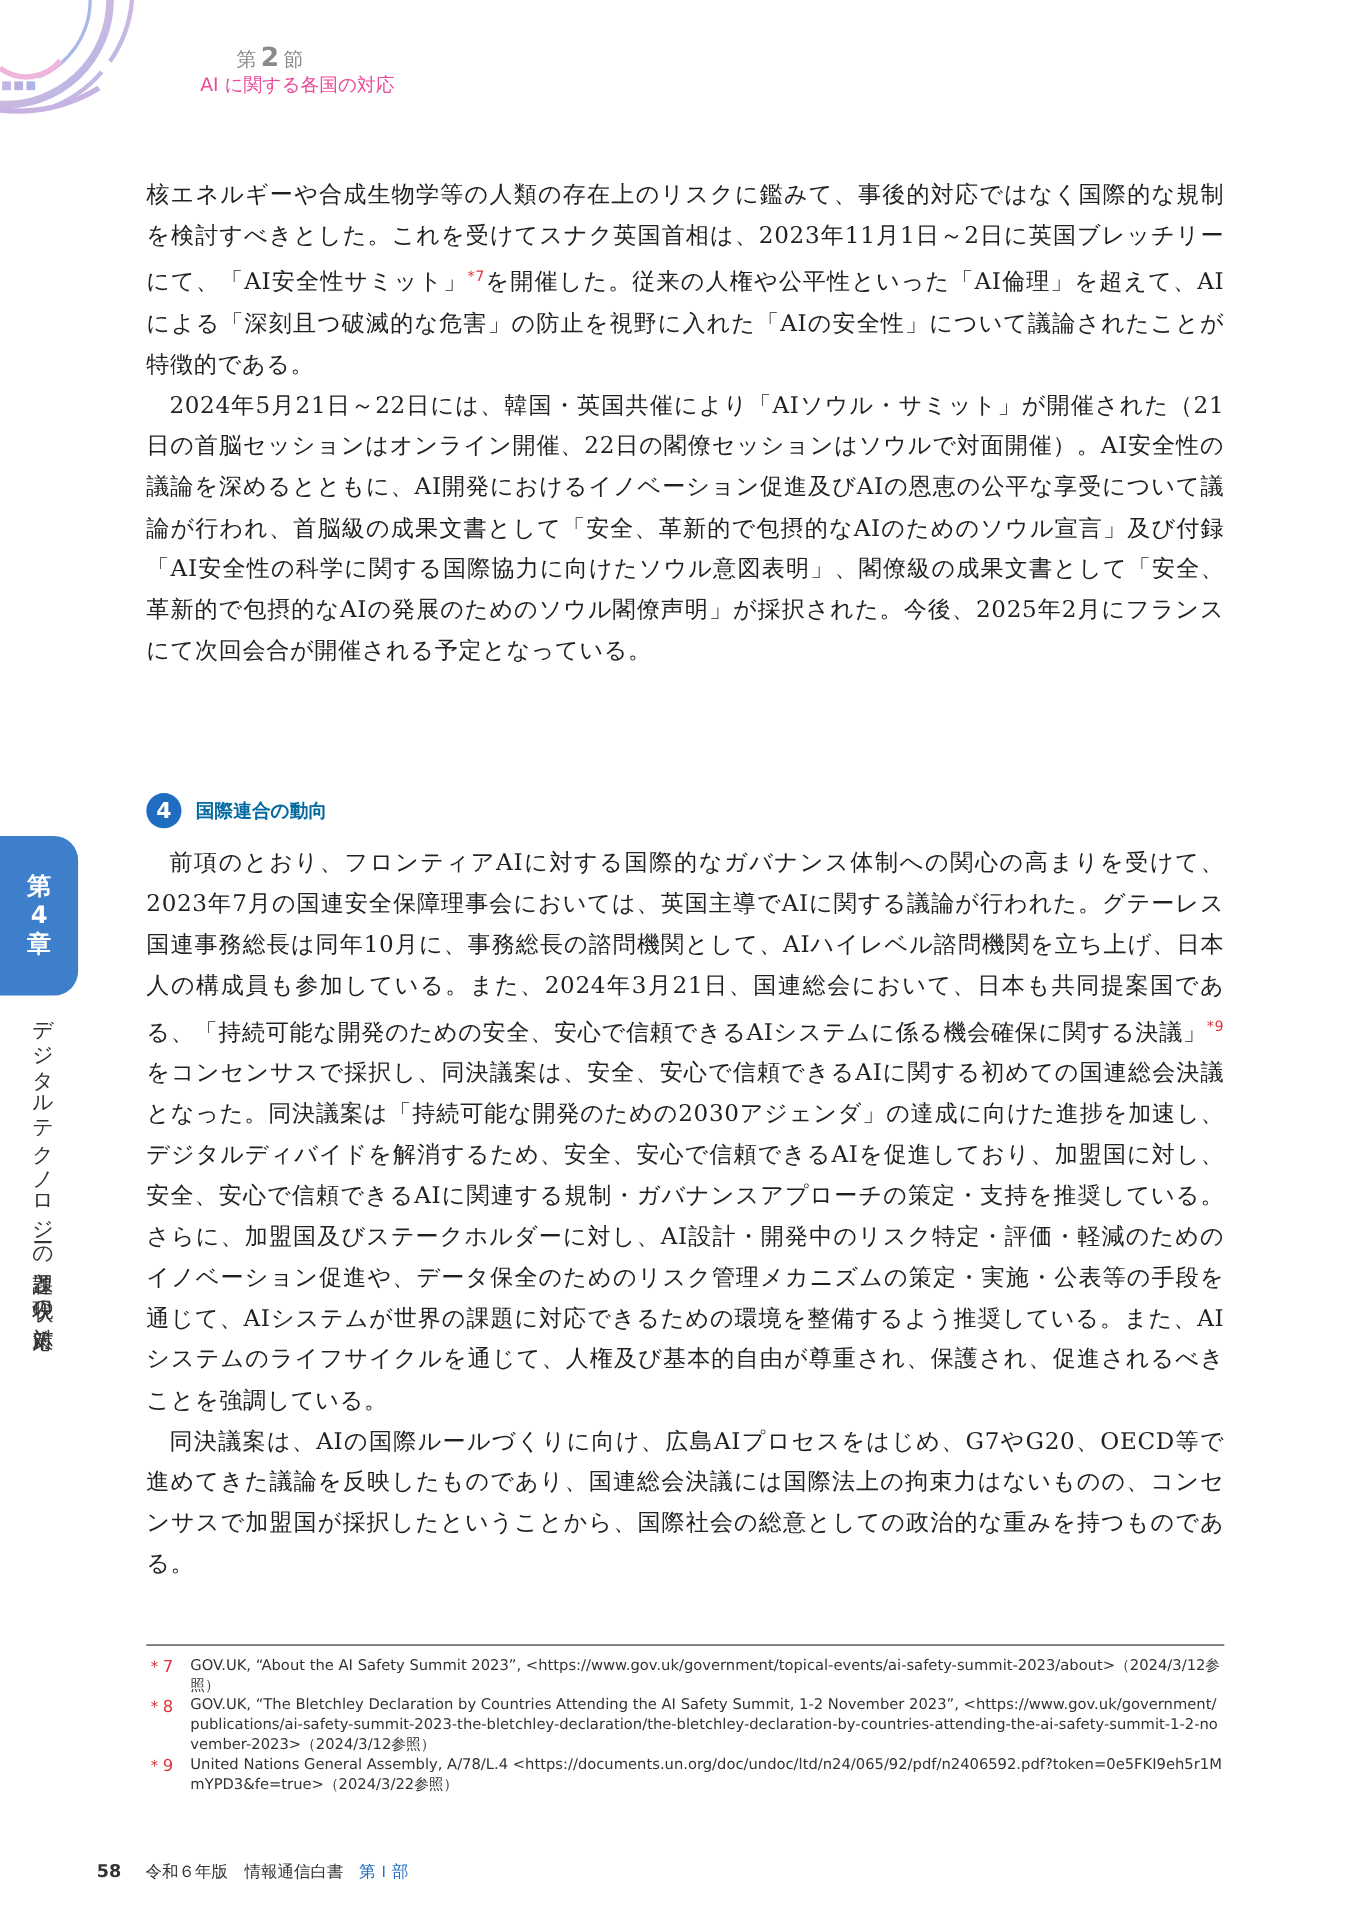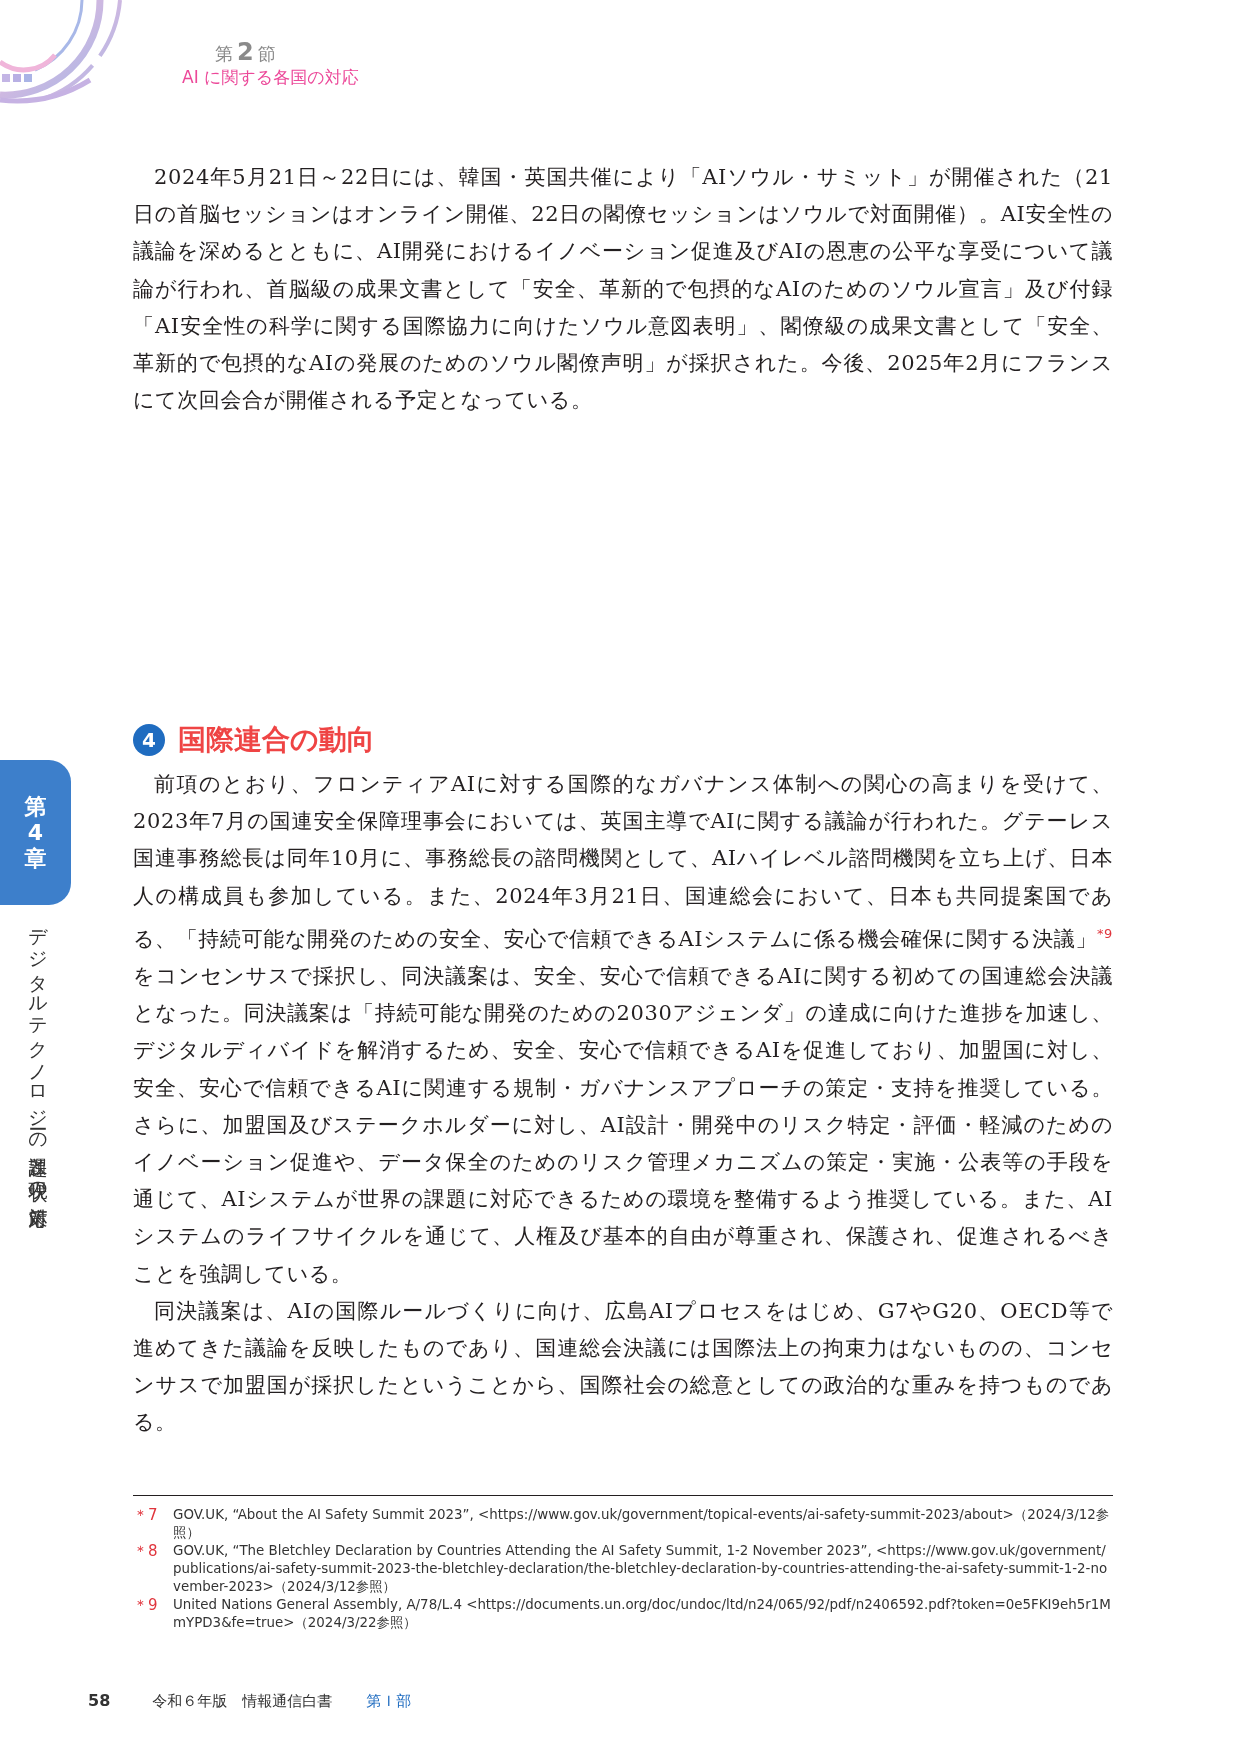--- a/index.html
+++ b/index.html
@@ -15,38 +15,38 @@
   .body-text { position:absolute; left:133px; width:980px; font-size:21px; line-height:37.2px;
                letter-spacing:0.6px; text-align:justify; }
   .body-text p { margin:0; }
   .indent { text-indent:1em; }
   sup.ref { color:#e0343c; font-size:13px; vertical-align:8px; font-family:"DejaVu Sans","Liberation Sans",sans-serif; }
 
   .heading { position:absolute; left:133px; top:721px; display:flex; align-items:center;
              font-family:"DejaVu Sans","Liberation Sans",sans-serif; }
   .heading .badge { width:32px; height:32px; border-radius:50%; background:#1f6cc0; color:#fff;
                     font-weight:bold; font-size:20px; display:flex; align-items:center; justify-content:center; }
-  .heading .title { font-size:28px; font-weight:bold; margin-left:13px; color:#ef4444; }
+  .heading .title { font-size:17px; font-weight:bold; margin-left:13px; color:#0369a1; }
 
   .chapter-tab { position:absolute; left:0; top:760px; width:71px; height:145px; background:#3d7fcb;
                  border-radius:0 22px 22px 0; color:#fff; font-family:"DejaVu Sans","Liberation Sans",sans-serif;
                  display:flex; flex-direction:column; align-items:center; justify-content:center; font-size:22px;
                  font-weight:bold; line-height:26px; }
   .chapter-side { position:absolute; left:26px; top:915px; writing-mode:vertical-rl; font-size:19px;
                   letter-spacing:1px; color:#333; font-family:"DejaVu Sans","Liberation Sans",sans-serif; }
 
   .fn-rule { position:absolute; left:133px; top:1495px; width:980px; height:1px; background:#231f20; }
   .footnotes { position:absolute; left:133px; top:1506px; width:980px; font-family:"DejaVu Sans","Liberation Sans",sans-serif;
                font-size:13.4px; line-height:18px; color:#333; }
   .fn { display:flex; }
   .fn .mark { color:#e0343c; width:40px; flex:none; font-size:15px; }
   .fn .txt { flex:1; word-break:break-all; }
 
   .footer { position:absolute; left:88px; top:1691px; font-family:"DejaVu Sans","Liberation Sans",sans-serif;
-            font-size:15px; display:flex; align-items:baseline; color:#333;gap:20px; }
+            font-size:15px; display:flex; align-items:baseline; color:#333; }
   .footer .page { font-weight:bold; font-size:16px; margin-right:22px; }
   .footer .pub { margin-right:14px; }
   .footer .part { color:#1f6cc0; }
 </style>
 </head>
 <body>
 
 <svg class="deco" viewBox="0 0 150 110">
   <defs>
     <linearGradient id="g1" x1="0" y1="0" x2="1" y2="1">
@@ -65,20 +65,21 @@
 </svg>
 
 <div class="header">
   <span class="sec-label">
     <span>第</span><span class="num">2</span><span>節</span>
   </span>
   <span class="sec-title">AI に関する各国の対応</span>
 </div>
 
 <div class="body-text" style="top:159px;" id="top-paras">
+    <p><span>核エネルギーや合成生物学等の人類の存在上のリスクに鑑みて、事後的対応ではなく国際的な規制を検討すべきとした。これを受けてスナク英国首相は、2023年11月1日～2日に英国ブレッチリーにて、「AI安全性サミット」</span><sup class="ref">*7</sup><span>を開催した。従来の人権や公平性といった「AI倫理」を超えて、AIによる「深刻且つ破滅的な危害」の防止を視野に入れた「AIの安全性」について議論されたことが特徴的である。</span></p>
     <p class="indent"><span>2024年5月21日～22日には、韓国・英国共催により「AIソウル・サミット」が開催された（21日の首脳セッションはオンライン開催、22日の閣僚セッションはソウルで対面開催）。AI安全性の議論を深めるとともに、AI開発におけるイノベーション促進及びAIの恩恵の公平な享受について議論が行われ、首脳級の成果文書として「安全、革新的で包摂的なAIのためのソウル宣言」及び付録「AI安全性の科学に関する国際協力に向けたソウル意図表明」、閣僚級の成果文書として「安全、革新的で包摂的なAIの発展のためのソウル閣僚声明」が採択された。今後、2025年2月にフランスにて次回会合が開催される予定となっている。</span></p>
   </div>
 
 <div class="heading">
   <span class="badge">4</span>
   <span class="title">国際連合の動向</span>
 </div>
 
 <div class="body-text" style="top:766px;" id="bottom-paras">
     <p class="indent"><span>前項のとおり、フロンティアAIに対する国際的なガバナンス体制への関心の高まりを受けて、2023年7月の国連安全保障理事会においては、英国主導でAIに関する議論が行われた。グテーレス国連事務総長は同年10月に、事務総長の諮問機関として、AIハイレベル諮問機関を立ち上げ、日本人の構成員も参加している。また、2024年3月21日、国連総会において、日本も共同提案国である、「持続可能な開発のための安全、安心で信頼できるAIシステムに係る機会確保に関する決議」</span><sup class="ref">*9</sup><span>をコンセンサスで採択し、同決議案は、安全、安心で信頼できるAIに関する初めての国連総会決議となった。同決議案は「持続可能な開発のための2030アジェンダ」の達成に向けた進捗を加速し、デジタルディバイドを解消するため、安全、安心で信頼できるAIを促進しており、加盟国に対し、安全、安心で信頼できるAIに関連する規制・ガバナンスアプローチの策定・支持を推奨している。さらに、加盟国及びステークホルダーに対し、AI設計・開発中のリスク特定・評価・軽減のためのイノベーション促進や、データ保全のためのリスク管理メカニズムの策定・実施・公表等の手段を通じて、AIシステムが世界の課題に対応できるための環境を整備するよう推奨している。また、AIシステムのライフサイクルを通じて、人権及び基本的自由が尊重され、保護され、促進されるべきことを強調している。</span></p>

